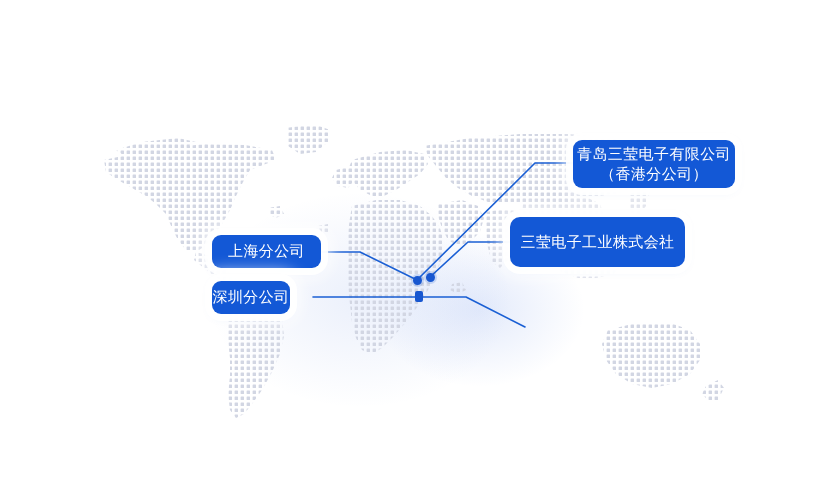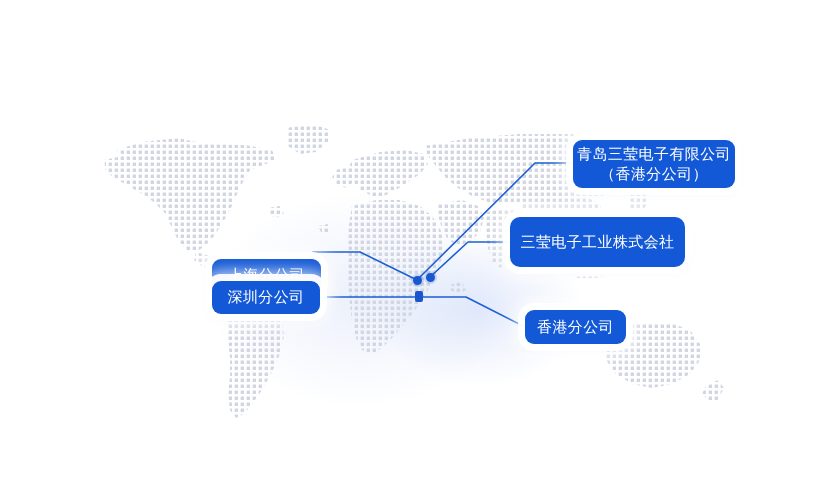--- a/index.html
+++ b/index.html
@@ -88,22 +88,22 @@
     white-space: nowrap;
   }
   .label .ln { display: block; }
 
   .label-small { font-size: 15px; }
   .label-big   { font-size: 15px; }
 
   
   #label-qingdao  { left: 573px; top: 140px; width: 162px; height: 48px; }
   #label-korea    { left: 510px; top: 217px; width: 175px; height: 50px; border-radius: 10px; }
-  #label-shanghai { left: 212px; top: 235px; width: 109px; height: 33px; margin-top: 24px; }
-  #label-shenzhen { left: 212px; top: 281px; width: 108px; height: 33px; }
+  #label-shanghai { left: 212px; top: 235px; width: 109px; height: 33px; }
+  #label-shenzhen { left: 212px; top: 281px; width: 78px; height: 33px; }
   #label-hongkong { left: 525px; top: 310px; width: 101px; height: 34px; }
 </style>
 </head>
 <body>
 
 <div id="stage">
 
   <div class="glow glow-a"></div>
   <div class="glow glow-b"></div>
 
@@ -210,17 +210,14 @@
   </div>
 
   <div class="label label-small" id="label-shanghai">
     <span class="ln">上海分公司</span>
   </div>
 
   <div class="label label-small" id="label-shenzhen">
     <span class="ln">深圳分公司</span>
   </div>
 
-  <div class="label label-small" id="label-hongkong">
-    <span class="ln">香港分公司</span>
-  </div>
 
 </div>
 
 </body></html>

